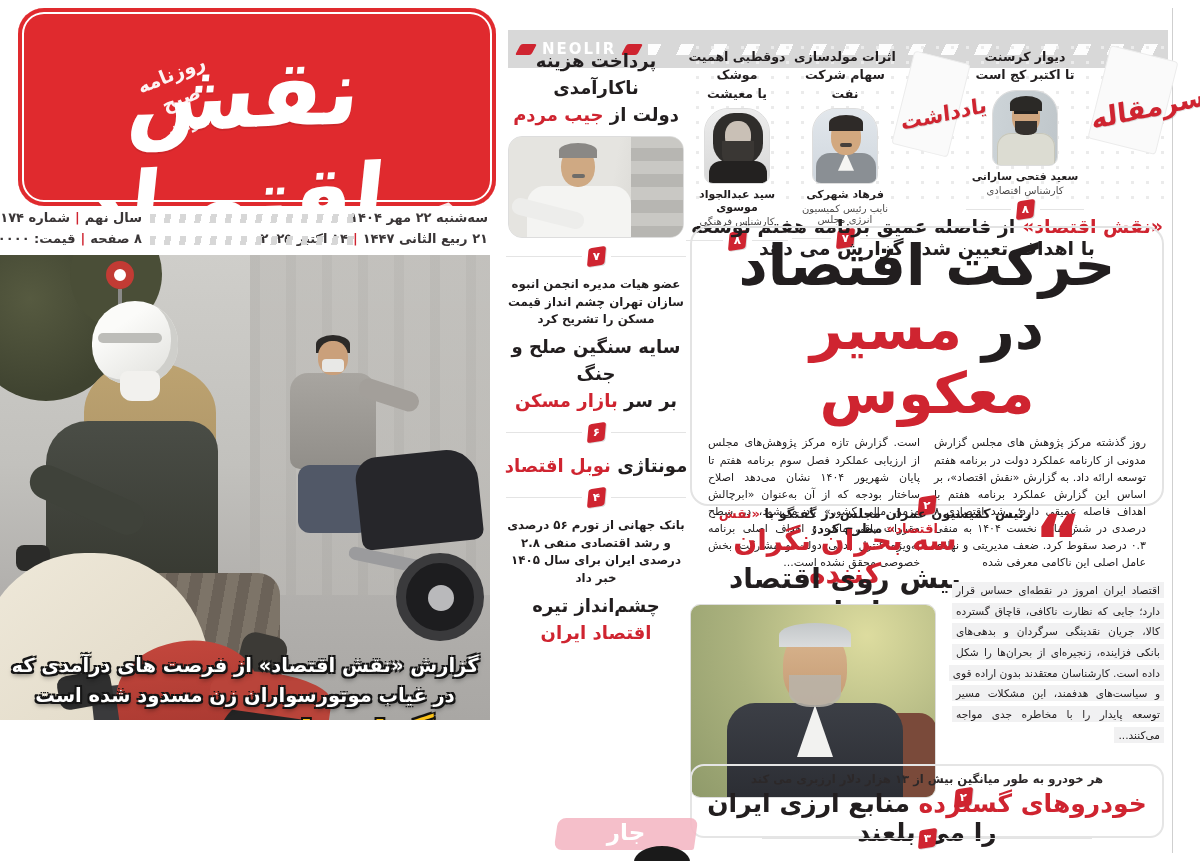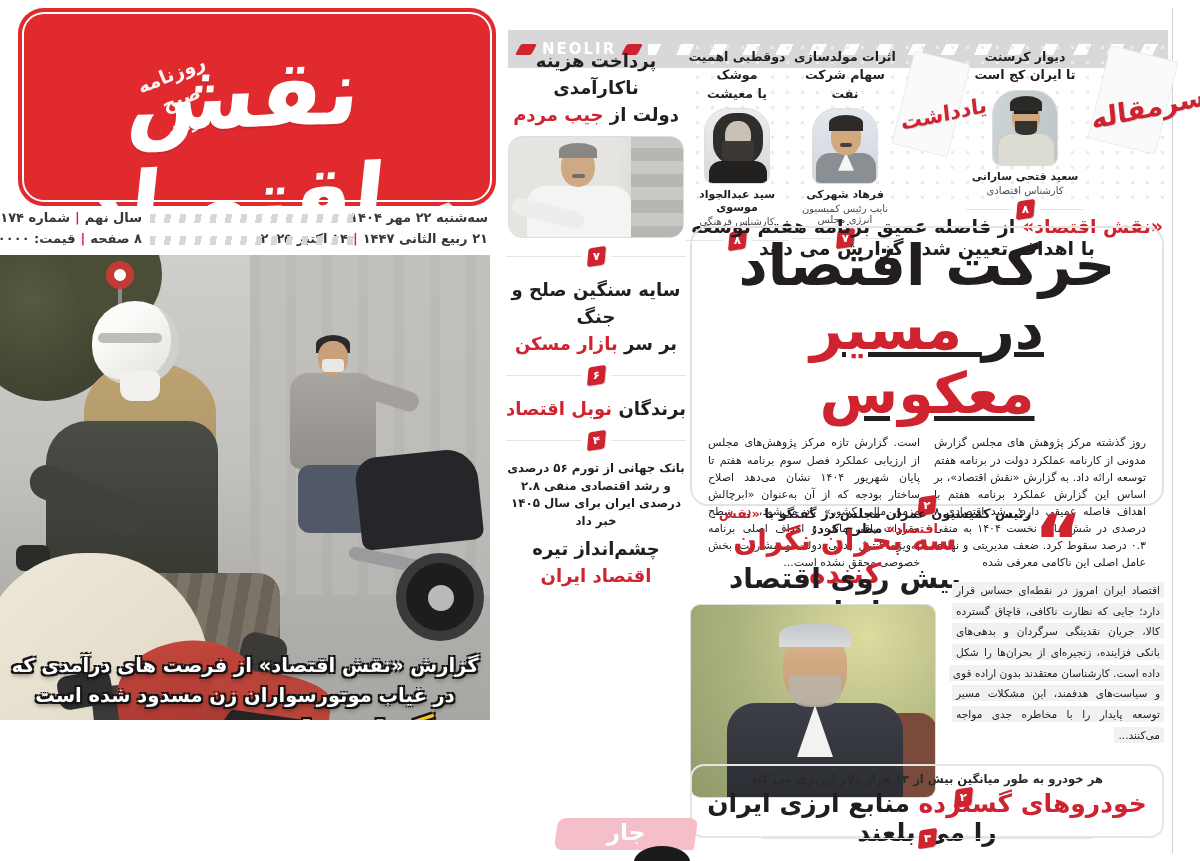--- a/index.html
+++ b/index.html
@@ -83,21 +83,21 @@
   .ec-hair{left:50px;top:6px;width:38px;height:15px;background:#8a8885;border-radius:50% 50% 0 0;}
   .ec-mus{left:63px;top:37px;width:13px;height:4px;background:#6e6c69;border-radius:2px;}
   .ec-shirt{left:18px;top:49px;width:104px;height:53px;background:#f4f4f2;border-radius:18px 18px 0 0;}
   .ec-arm{left:2px;top:68px;width:74px;height:17px;background:#ededeb;border-radius:10px;transform:rotate(14deg);}
 
   
   .lead-kicker{left:690px;top:203px;width:474px;text-align:center;font-size:19px;font-weight:bold;margin-top:12px;}
   .lead-box{left:690px;top:226px;width:474px;height:280px;border:2px solid #e3e3e3;border-radius:18px;padding:6px 16px 0;}
   .lead-h{ text-align:center;font-weight:bold;line-height:1.12;letter-spacing:-1px;}
   .lead-h.l1{font-size:57px;}
-  .lead-h.l2{font-size:57px;text-decoration:underline;}
+  .lead-h.l2{font-size:57px;}
   .lead-body{display:flex;gap:14px;margin-top:9px;}
   .lead-body p{flex:1;font-size:11px;line-height:1.55;text-align:justify;color:#1e1b1c;}
   .lead-marker{position:absolute;left:50%;bottom:-11px;transform:translateX(-50%) skewX(-14deg) rotate(-9deg);}
 
   
   .crisis-kicker{left:700px;top:506px;width:350px;text-align:center;font-size:13px;font-weight:bold;}
   .crisis-h1{left:705px;top:524px;width:280px;text-align:center;font-size:28px;font-weight:bold;color:var(--red);}
   .crisis-h2{left:705px;top:562px;width:280px;text-align:center;font-size:28px;font-weight:bold;}
   .crisis-photo{left:690px;top:604px;width:246px;height:194px;border:1px solid #ddd;border-radius:10px;overflow:hidden;}
   .crisis-photo div{position:absolute;}
@@ -209,21 +209,21 @@
   <div class="abs dotzone"></div>
 
   <div class="abs callig" style="left:1090px;top:58px;width:80px;height:110px;">
     <span class="sheet"></span>
     <span class="ctext rtl" style="font-size:27px;margin-top:34px;">سرمقاله</span>
   </div>
 
   <article class="abs person" style="left:966px;top:48px;width:118px;">
     <div class="pt rtl">
       <div>دیوار کرسنت</div>
-      <div>تا ایران کج است</div>
+      <div>تا اکتبر کج است</div>
     </div>
     <div class="pphoto v-sarani">
       <div class="bg"></div>
       <div class="body"></div>
       <div class="head"></div>
       <div class="hair"></div>
       <div class="glasses"></div>
       <div class="beard"></div>
     </div>
     <div class="pname rtl">سعید فتحی سارانی</div>
@@ -371,40 +371,41 @@
       <div class="rulemark mc-rule">
         <span class="hl"></span>
         <span class="marker">
             <span class="mk-n">۷</span>
           </span>
         <span class="hl"></span>
       </div>
     </article>
 
     <article>
+      <div class="mc-kicker rtl" style="font-size:11.8px;">عضو هیات مدیره انجمن انبوه سازان تهران چشم انداز قیمت مسکن را تشریح کرد</div>
       <div class="mc-h rtl" style="margin-top:4px;">
         <div>سایه سنگین صلح و جنگ</div>
         <div>
           <span>بر سر</span>
           <span class="red">بازار مسکن</span>
         </div>
       </div>
       <div class="rulemark mc-rule">
         <span class="hl"></span>
         <span class="marker">
             <span class="mk-n">۶</span>
           </span>
         <span class="hl"></span>
       </div>
     </article>
 
     <article>
       <div class="mc-h rtl">
         <div>
-          <span>برندگان</span>
+          <span>مونتاژی</span>
           <span class="red">نوبل اقتصاد</span>
         </div>
       </div>
       <div class="rulemark mc-rule">
         <span class="hl"></span>
         <span class="marker">
             <span class="mk-n">۴</span>
           </span>
         <span class="hl"></span>
       </div>

